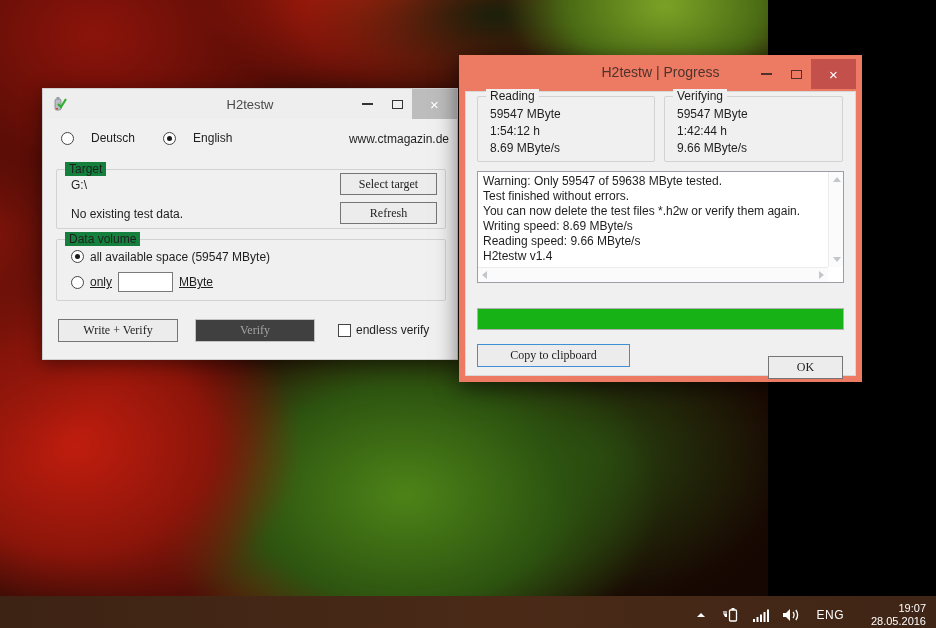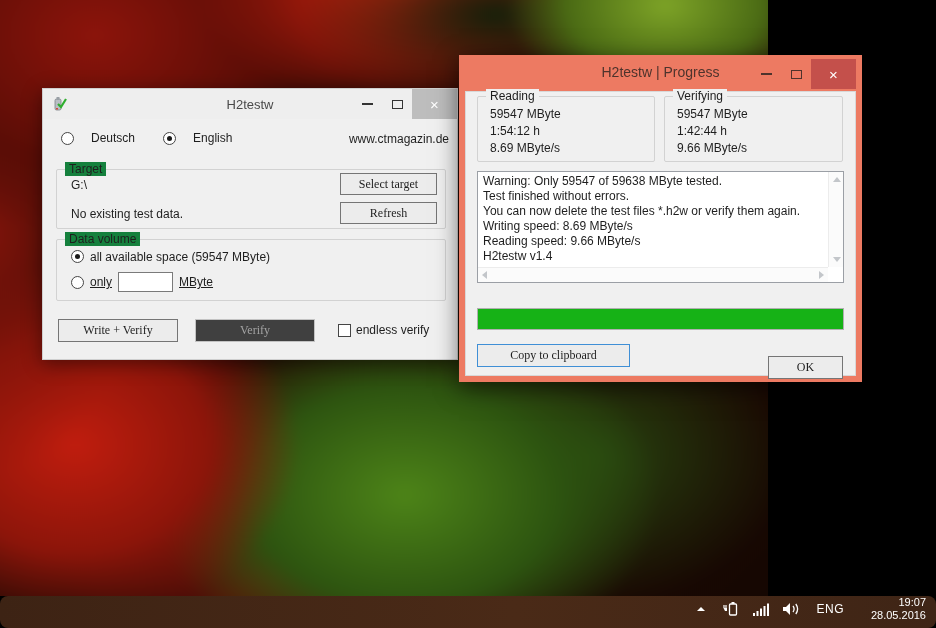--- a/index.html
+++ b/index.html
@@ -112,21 +112,21 @@
   .progress-track { position:absolute; left:12px; top:217px; width:367px; height:22px; border:1px solid #b0b0b0; background:#e6e6e6; }
   .progress-fill { height:100%; background:#16b216; width:0; }
 
   .btn-copy { position:absolute; left:12px; top:253px; width:153px; height:23px; border:1px solid #4m; border:1px solid #3f8fd6; background:#ececec; }
   .btn-ok { position:absolute; left:303px; top:253px; width:75px; height:23px;margin-top:12px; }
 
   
   .taskbar {
     position:absolute; left:0; bottom:0; width:936px; height:32px;
     background:linear-gradient(90deg, #3d2314 0%, #4a2a17 55%, #3f2516 100%);
-    display:flex; align-items:flex-start; justify-content:flex-end; color:#fff;border-radius:8px;
+    display:flex; align-items:flex-end; justify-content:flex-end; color:#fff;
   }
   .tray { display:flex; align-items:center; gap:12px; padding-right:10px; }
   .tray-icon { display:flex; align-items:center; justify-content:center; width:18px; height:18px; }
   .lang-ind { font-size:12px; letter-spacing:.5px; margin:0 4px; }
   .clock { text-align:right; font-size:11px; line-height:13px; margin-left:4px; min-width:62px; }
 </style>
 </head>
 <body>
 
 <div class="desktop">

